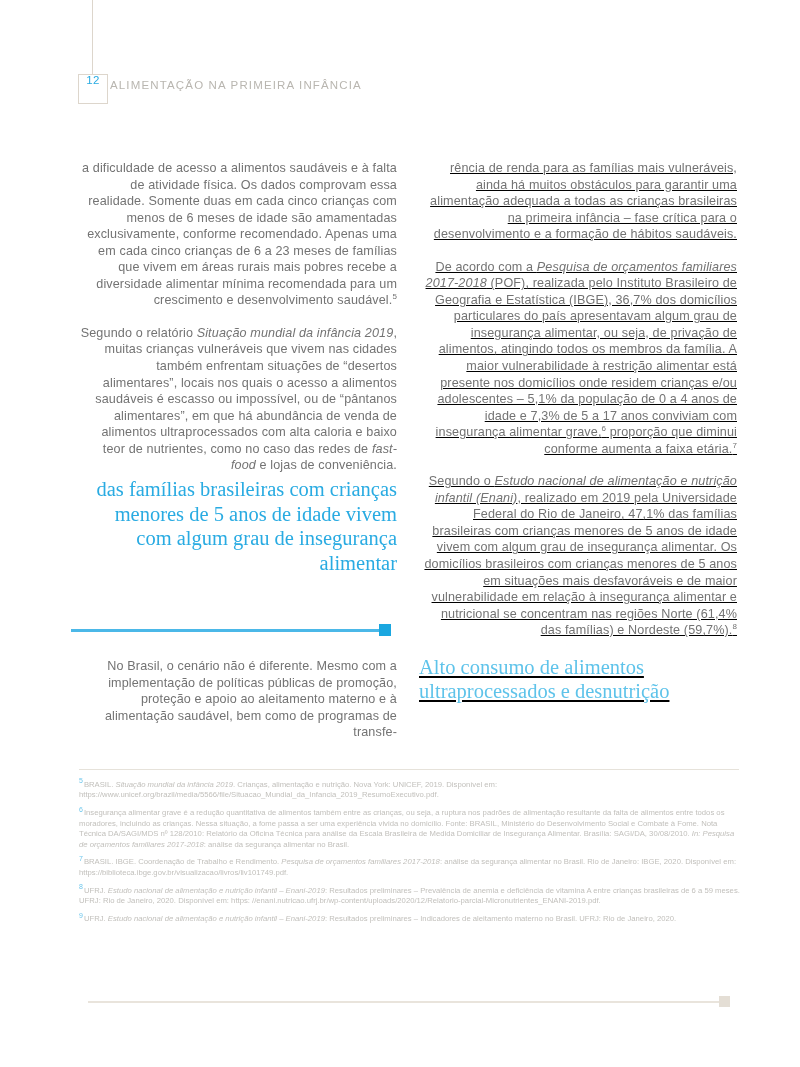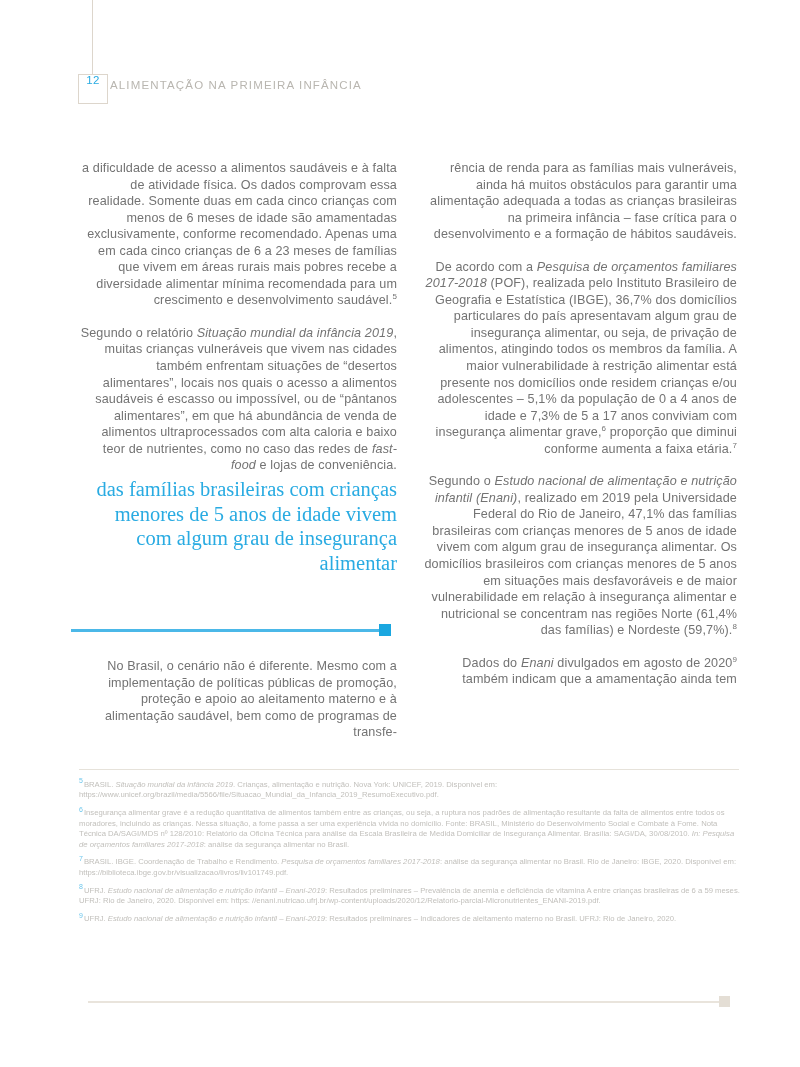--- a/index.html
+++ b/index.html
@@ -61,21 +61,21 @@
     white-space: nowrap;
   }
 
   
   .col {
     position: absolute;
     width: 318px;
     top: 148px;
   }
   .col-left  { left: 79px; }
-  .col-right { left: 419px; }
+  .col-right { left: 419px; text-decoration: underline; }
 
   .body-p {
     font-size: 12.6px;
     line-height: 16.55px;
     color: #737373;
     margin: 12px 0 16px 0;
     text-align: right;
     letter-spacing: 0.01em;
   }
   .body-p em { font-style: italic; }
@@ -229,24 +229,22 @@
     <p class="body-p">rência de renda para as famílias mais vulneráveis, ainda há muitos obstáculos para garantir uma alimentação adequada a todas as crianças brasileiras na primeira infância – fase crítica para o desenvolvimento e a formação de hábitos saudáveis.</p>
 
     <p class="body-p">
       <span>De acordo com a </span><em>Pesquisa de orçamentos familiares 2017-2018</em><span> (POF), realizada pelo Instituto Brasileiro de Geografia e Estatística (IBGE), 36,7% dos domicílios particulares do país apresentavam algum grau de insegurança alimentar, ou seja, de privação de alimentos, atingindo todos os membros da família. A maior vulnerabilidade à restrição alimentar está presente nos domicílios onde residem crianças e/ou adolescentes – 5,1% da população de 0 a 4 anos de idade e 7,3% de 5 a 17 anos conviviam com insegurança alimentar grave,</span><sup>6</sup><span> proporção que diminui conforme aumenta a faixa etária.</span><sup>7</sup>
     </p>
 
     <p class="body-p">
       <span>Segundo o </span><em>Estudo nacional de alimentação e nutrição infantil (Enani)</em><span>, realizado em 2019 pela Universidade Federal do Rio de Janeiro, 47,1% das famílias brasileiras com crianças menores de 5 anos de idade vivem com algum grau de insegurança alimentar. Os domicílios brasileiros com crianças menores de 5 anos em situações mais desfavoráveis e de maior vulnerabilidade em relação à insegurança alimentar e nutricional se concentram nas regiões Norte (61,4% das famílias) e Nordeste (59,7%).</span><sup>8</sup>
     </p>
 
-
-    <p class="body-p">
-      <span>Dados do </span><em>Enani</em><span> divulgados em agosto de 2020</span><sup>9</sup><span> também indicam que a amamentação ainda tem</span>
-    </p>
+    <h2 class="section-head">Alto consumo de alimentos ultraprocessados e desnutrição</h2>
+
   </div>
 
   <div class="foot-rule"></div>
   <div class="footnotes">
 
     <p class="fn">
       <span class="fn-mark">5</span><span>BRASIL. </span><em>Situação mundial da infância 2019</em><span>. Crianças, alimentação e nutrição. Nova York: UNICEF, 2019. Disponível em: https://www.unicef.org/brazil/media/5566/file/Situacao_Mundial_da_Infancia_2019_ResumoExecutivo.pdf.</span>
     </p>
 
     <p class="fn">

